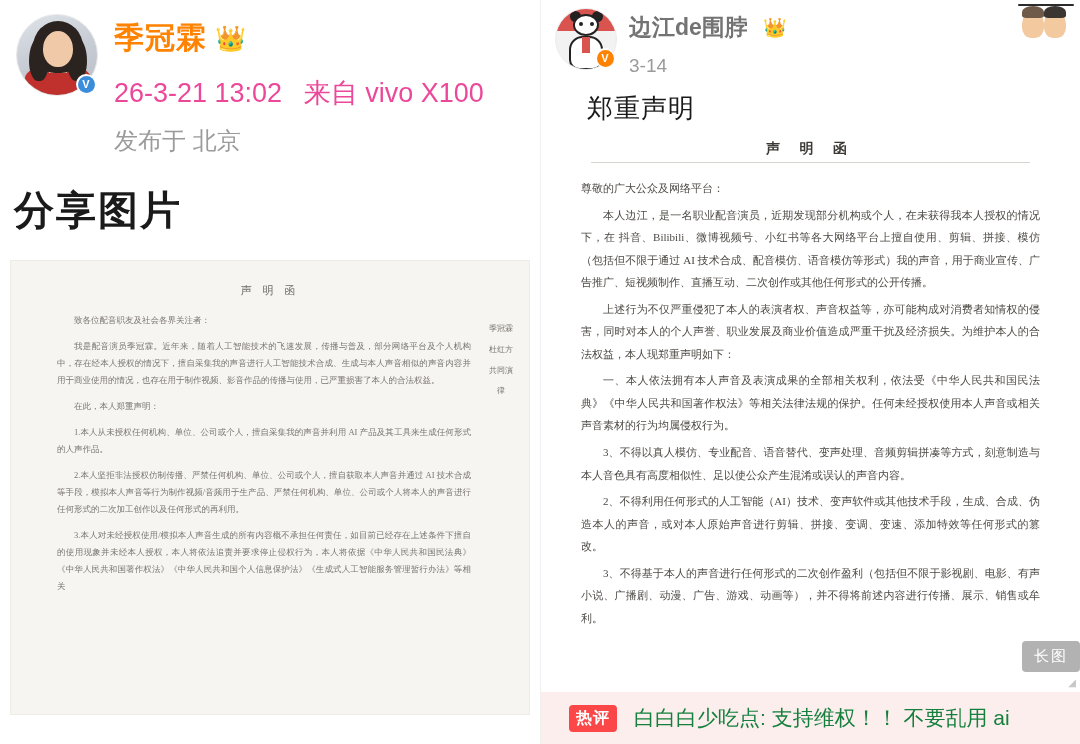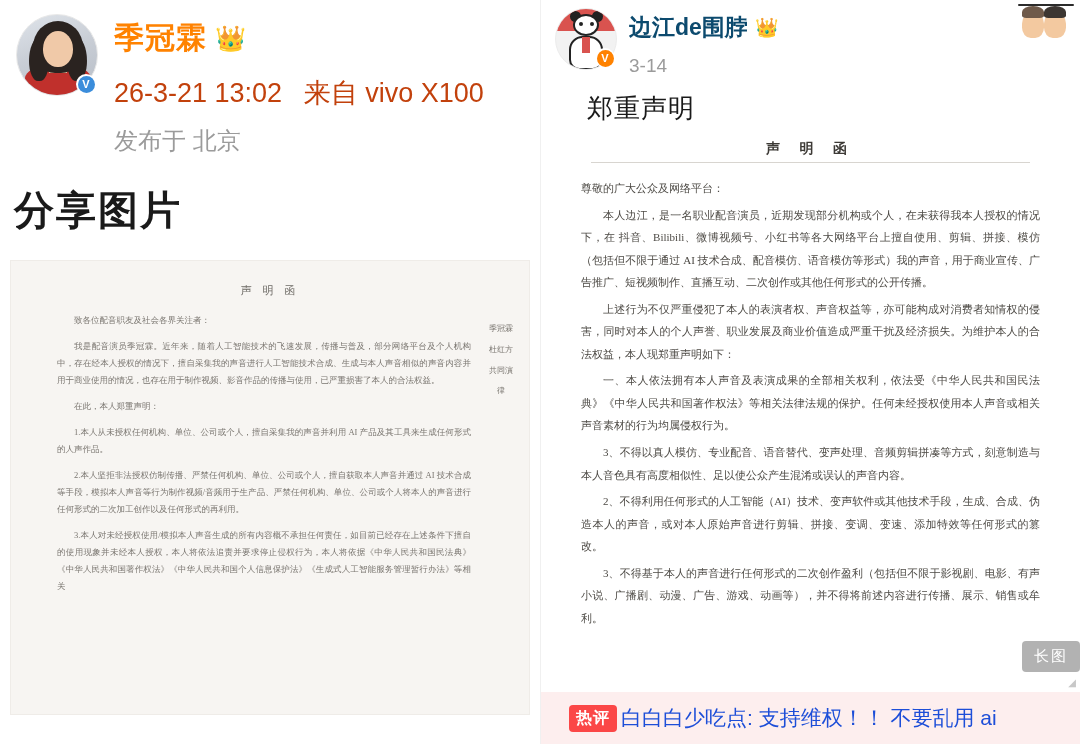--- a/index.html
+++ b/index.html
@@ -132,21 +132,21 @@
     align-items: center;
     gap: 8px;
     white-space: nowrap;
   }
   .crown {
     font-size: 25px;
     line-height: 1;
   }
   .lp-time {
     margin-top: 16px;
-    color: #c2410c;
+    color: #ec4899;
     font-size: 27px;
     white-space: nowrap;
   }
   .lp-time .src { margin-left: 14px; }
   .lp-loc {
     margin-top: 14px;
     color: #9b9b9b;
     font-size: 24px;
   }
   .lp-title {
@@ -225,26 +225,26 @@
   .rp-av-top { position:absolute; left:0; top:0; width:100%; height:22px; background:#d9534f; }
   .rp-av-head { position:absolute; left:17px; top:5px; width:26px; height:22px; background:#fff; border-radius:50%; border:2px solid #222; box-sizing:border-box;}
   .rp-av-ear1 { position:absolute; left:14px; top:2px; width:11px; height:11px; background:#222; border-radius:50%;}
   .rp-av-ear2 { position:absolute; left:36px; top:2px; width:11px; height:11px; background:#222; border-radius:50%;}
   .rp-av-eye1 { position:absolute; left:23px; top:13px; width:4px; height:4px; background:#222; border-radius:50%;}
   .rp-av-eye2 { position:absolute; left:34px; top:13px; width:4px; height:4px; background:#222; border-radius:50%;}
   .rp-av-body { position:absolute; left:13px; top:27px; width:34px; height:34px; background:#fff; border:2px solid #222; border-radius:40% 40% 30% 30%; box-sizing:border-box;}
   .rp-av-tie { position:absolute; left:26px; top:28px; width:8px; height:16px; background:#d9534f;}
   .rp-meta { padding-left: 12px; padding-top: 4px; }
   .rp-name {
-    color: #0c4a6e;
+    color: #737373;
     font-size: 23px;
     font-weight: 600;
     display: flex;
     align-items: center;
-    gap: 8px;
+    gap: 16px;
     white-space: nowrap;
   }
   .rp-name .crown { font-size: 19px; }
   .rp-date {
     margin-top: 12px;
     color: #9b9b9b;
     font-size: 19px;
   }
   .rp-heading {
     margin: 14px 0 0 46px;
@@ -311,23 +311,23 @@
     background: #fb4747;
     color: #fff;
     font-size: 16px;
     font-weight: 700;
     border-radius: 4px;
     padding: 3px 7px;
     letter-spacing: 1px;
     flex: 0 0 auto;
   }
   .hot-text {
-    margin-left: 4px;
+    margin-left: 17px;
     font-size: 21px;
-    color: #1d4ed8;
+    color: #15803d;
     white-space: nowrap;
     overflow: hidden;
   }
   
   .sticker {
     position: absolute;
     right: 6px;
     top: 0px;
     width: 56px;
     height: 44px;

